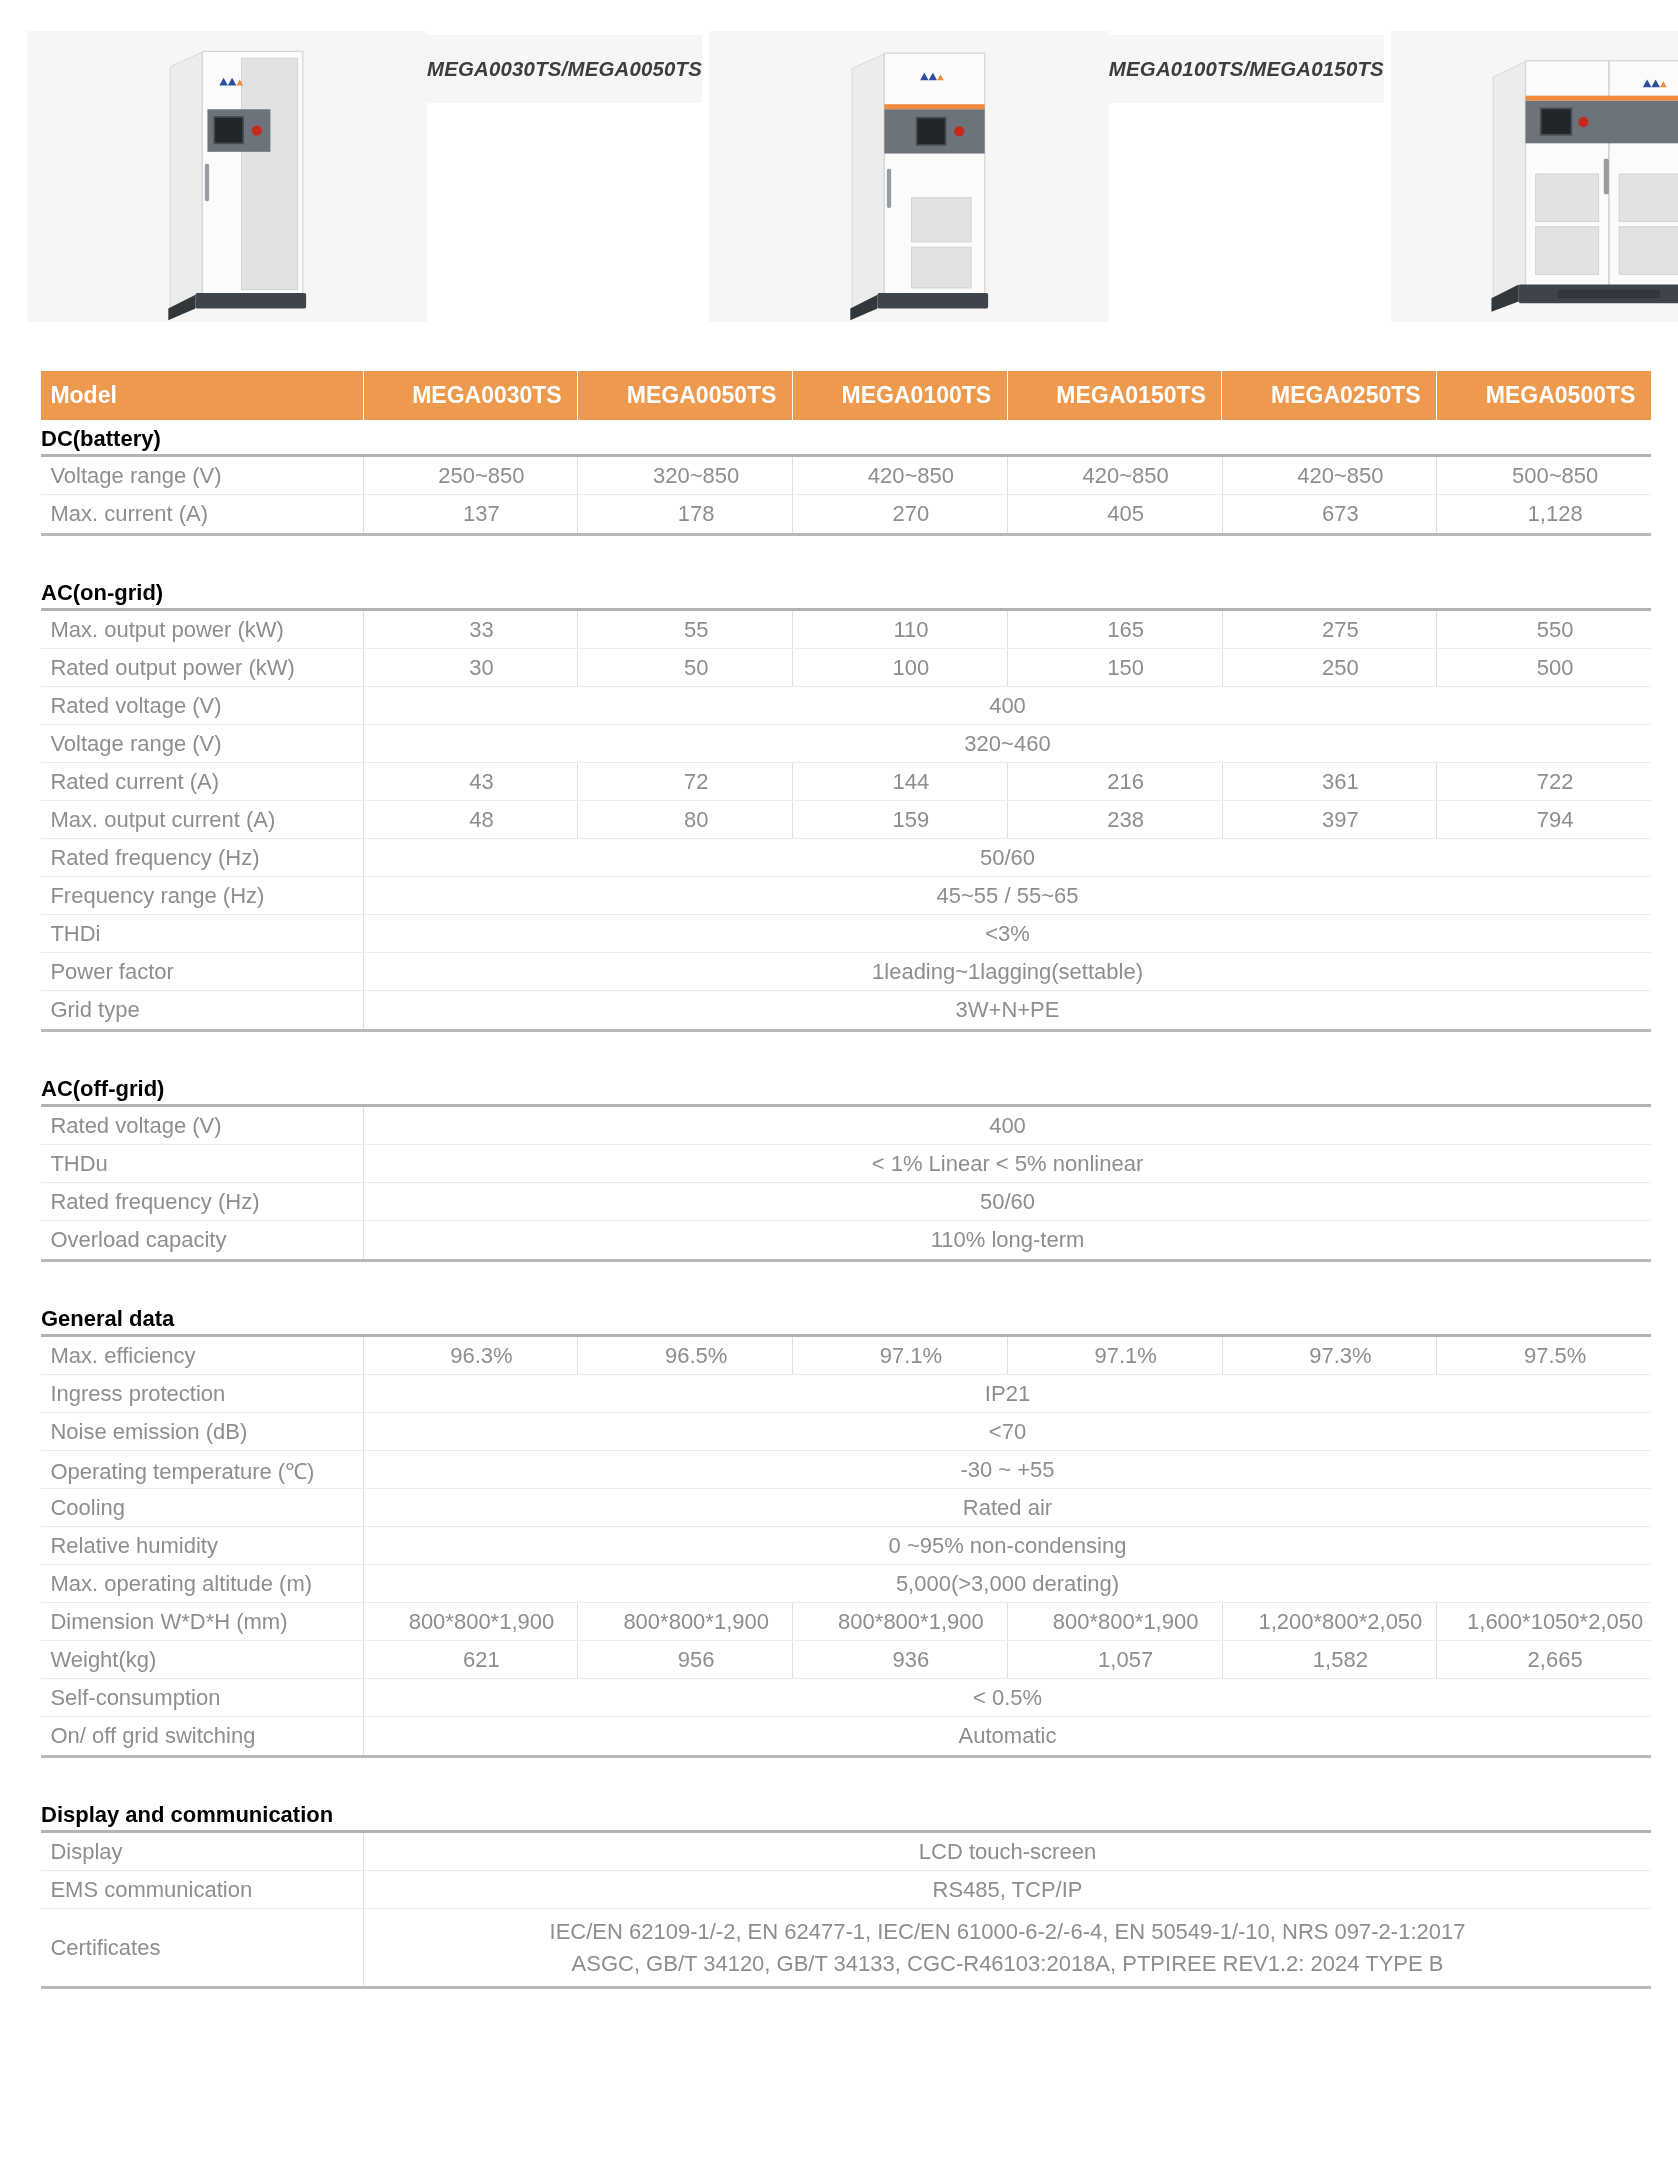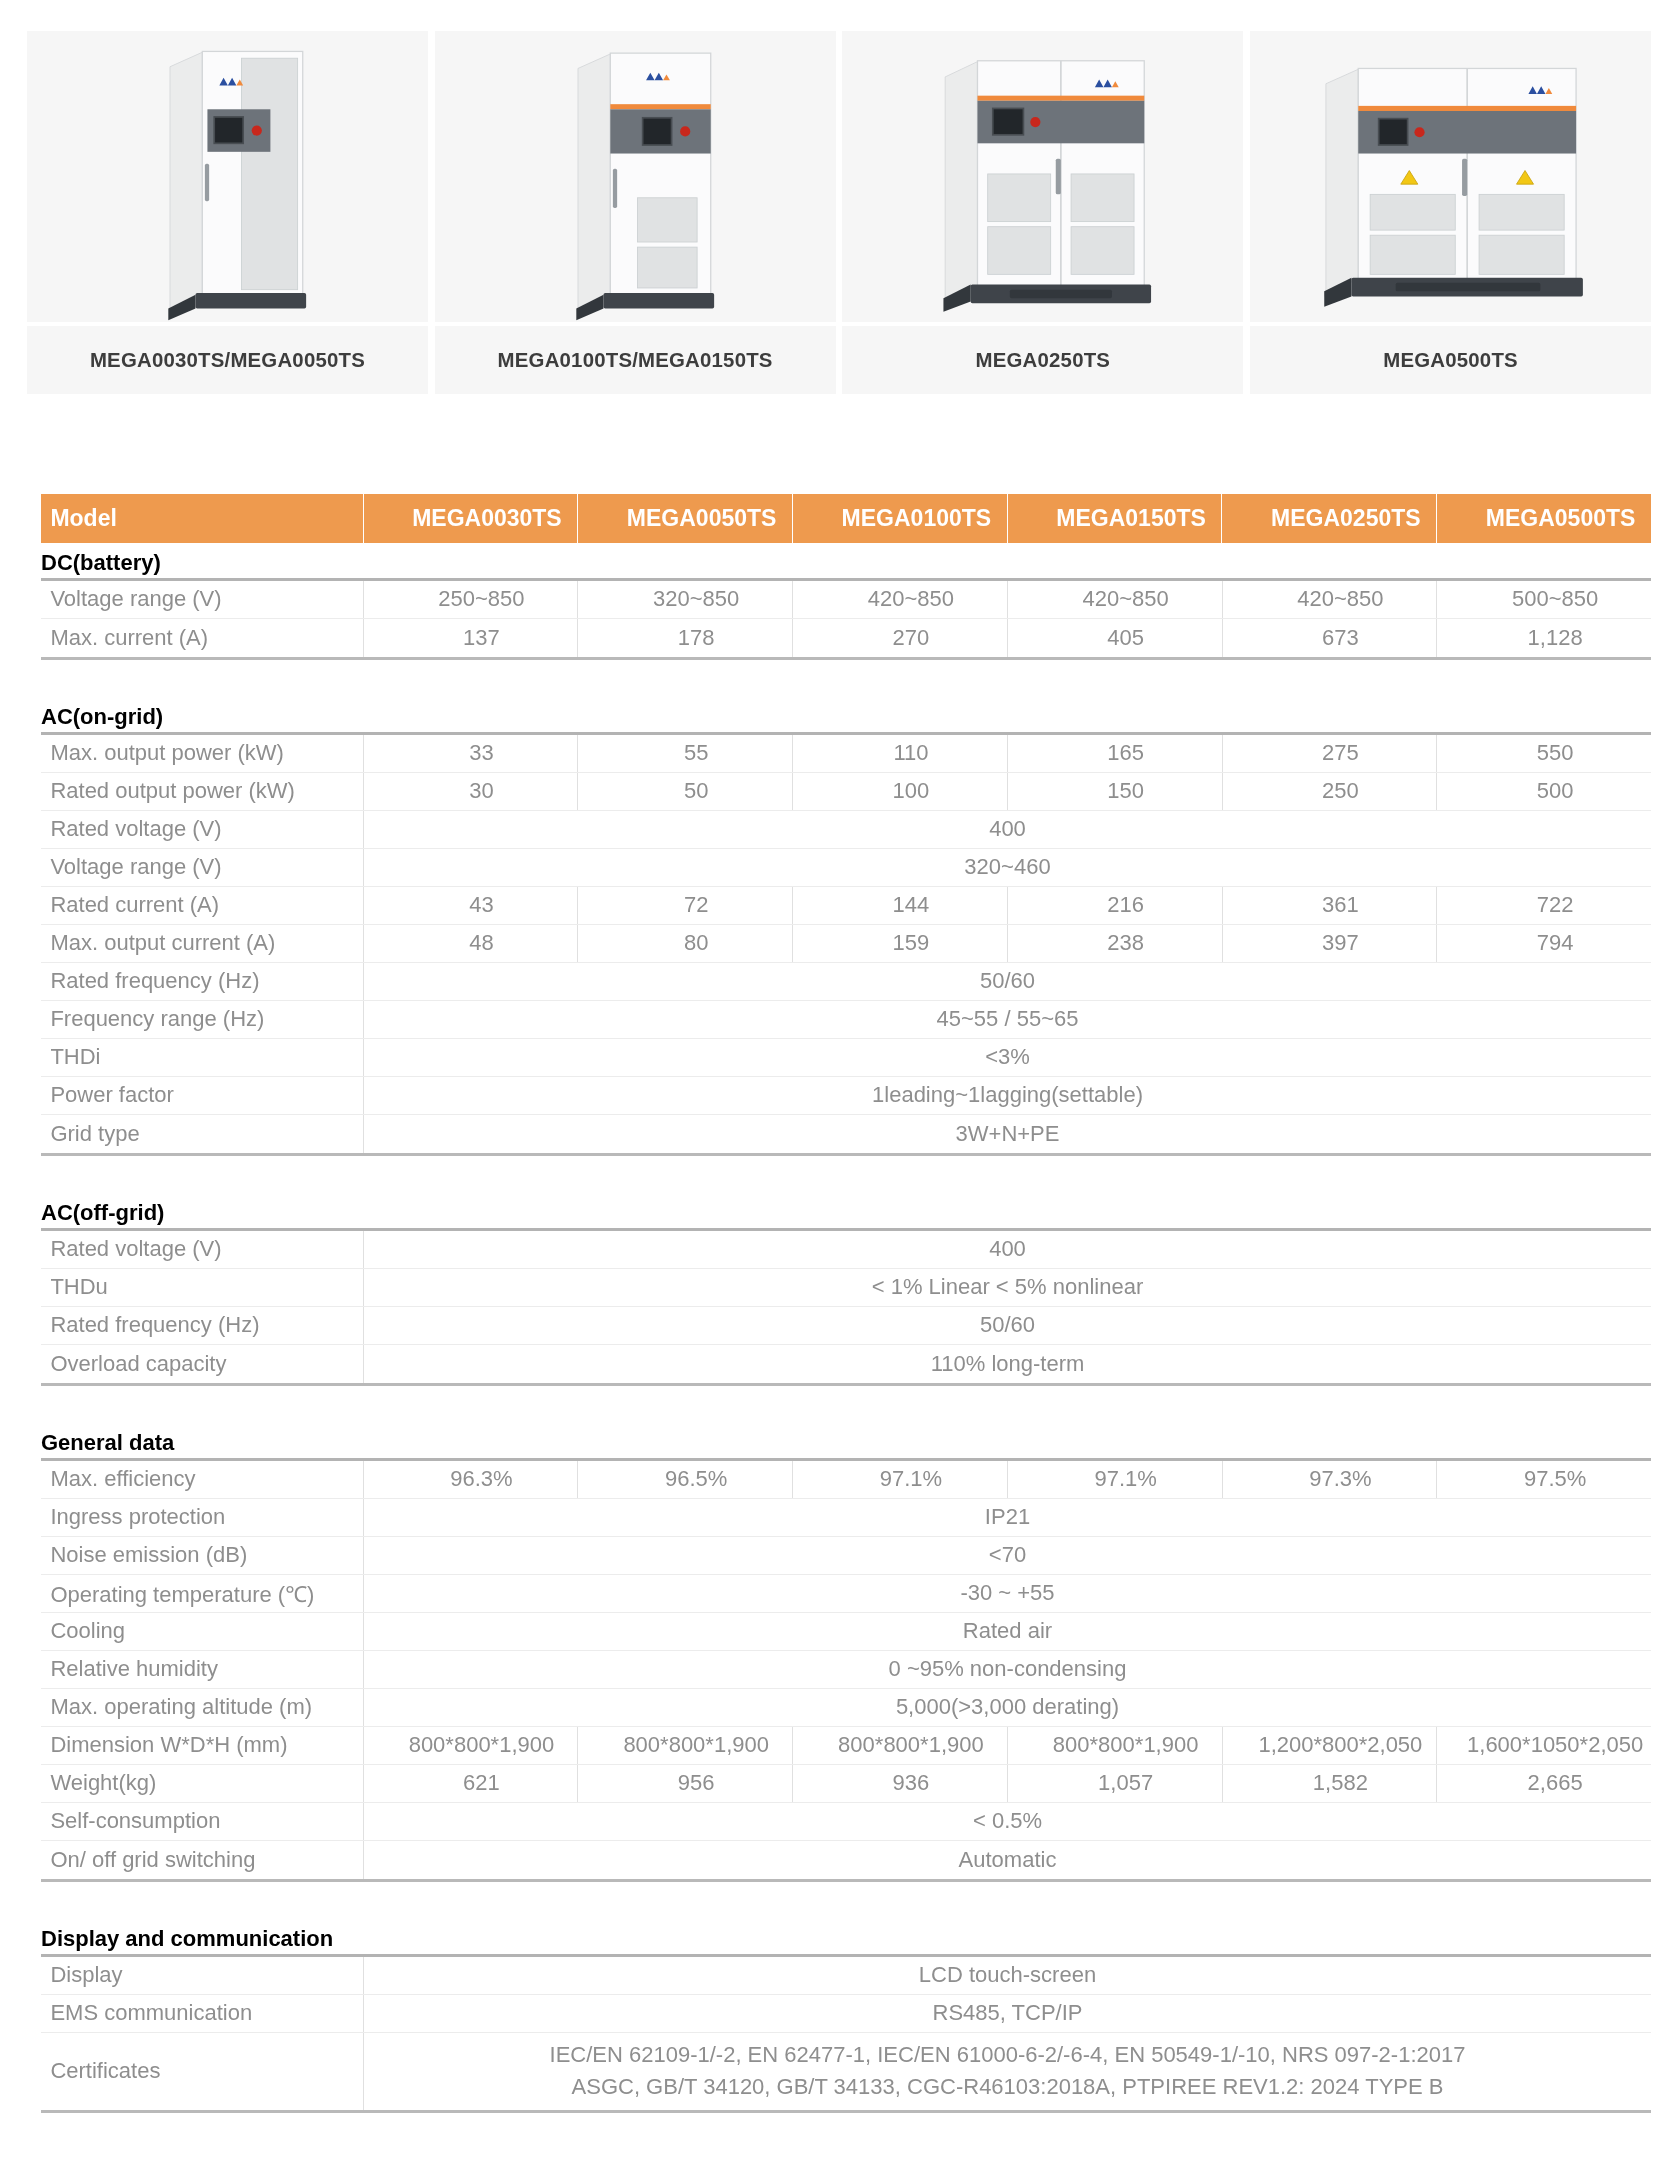--- a/index.html
+++ b/index.html
@@ -6,28 +6,28 @@
   html,body { background:#ffffff; }
   body {
     width:1678px; height:2181px;
     font-family:"Liberation Sans", sans-serif;
     color:#8e8e8e; overflow:hidden; position:relative;
   }
   .page { width:1678px; height:2181px; background:#fff; }
 
   
   .gallery { display:grid; grid-template-columns:repeat(4,1fr); gap:6.8px; margin:31px 27px 0 27px; }
-  .card { display:flex; flex-direction:column; }
+  .card { display:flex; flex-direction:row;font-style:italic; }
   .img-panel { height:291px; background:#f6f6f6; display:flex; align-items:center; justify-content:center; }
   .label-panel { height:68px; margin-top:4.3px; background:#f6f6f6;
     display:flex; align-items:center; justify-content:center;
     font-size:20.4px; font-weight:bold; color:#3d3d3d; letter-spacing:0.2px; }
 
   
-  .spec { width:1610px; margin:100px 27px 0 41px; }
+  .spec { width:1610px; margin:49px 27px 0 41px; }
   .thead { display:flex; height:49px; background:#ee9a4e; }
   .th { display:flex; align-items:center; color:#ffffff; font-size:23px; font-weight:bold;padding-left:33px; }
   .th.model { width:322px; padding-left:9.4px; }
   .th.col { width:215px; justify-content:center; border-left:1.7px solid #ffffff; }
 
   .sec-title { margin-top:41px; height:31px; line-height:31px;
     font-size:22px; font-weight:bold; color:#000000; }
   .section:first-of-type .sec-title { margin-top:3.4px; }
   .sec-body { border-top:3.4px solid #b3b3b3; border-bottom:3.4px solid #b9b9b9; }
 

